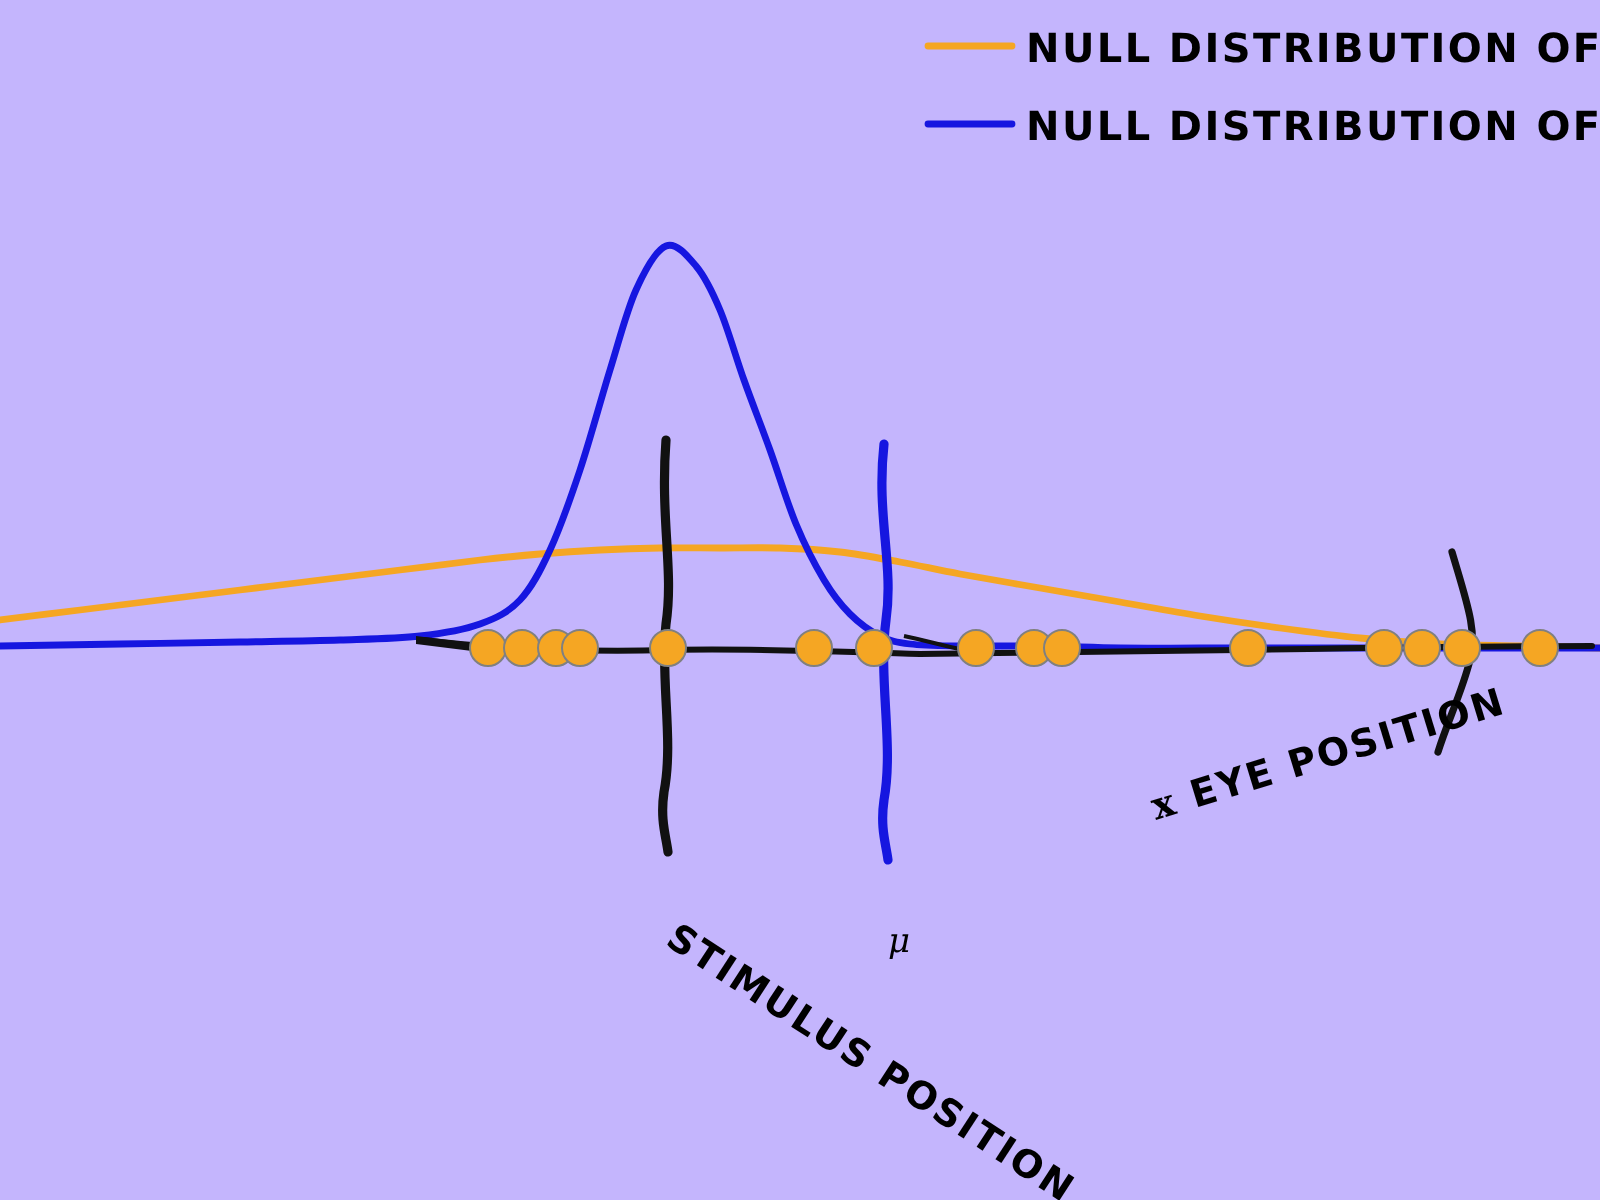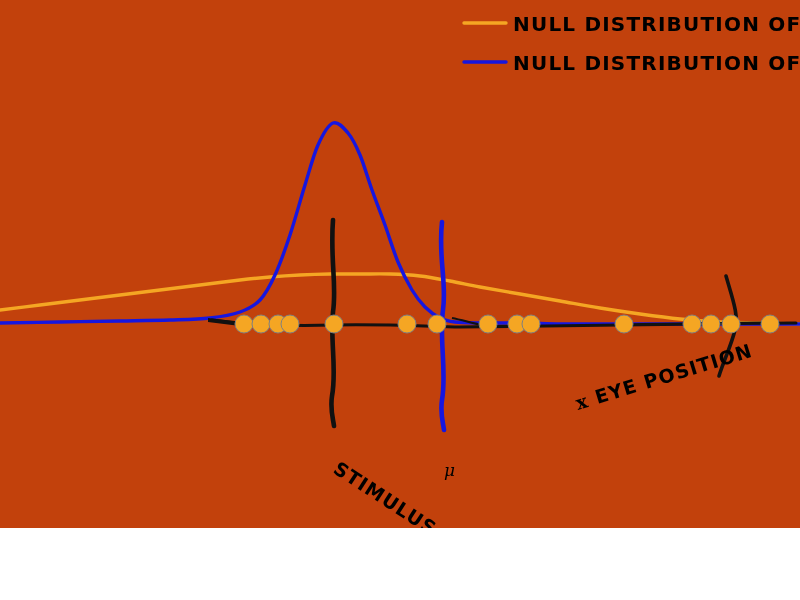--- a/index.html
+++ b/index.html
@@ -3,22 +3,22 @@
 <meta charset="utf-8">
 <style>
   html, body {
     margin: 0;
     padding: 0;
     background: #ffffff;
   }
   #stage {
     position: relative;
     width: 800px;
-    height: 528px;
-    background: #c2410c;
+    height: 600px;
+    background: #c4b5fd;
     overflow: hidden;
     font-family: "DejaVu Sans", sans-serif;
   }
   svg.layer {
     position: absolute;
     left: 0;
     top: 0;
     width: 800px;
     height: 600px;
     overflow: visible;

